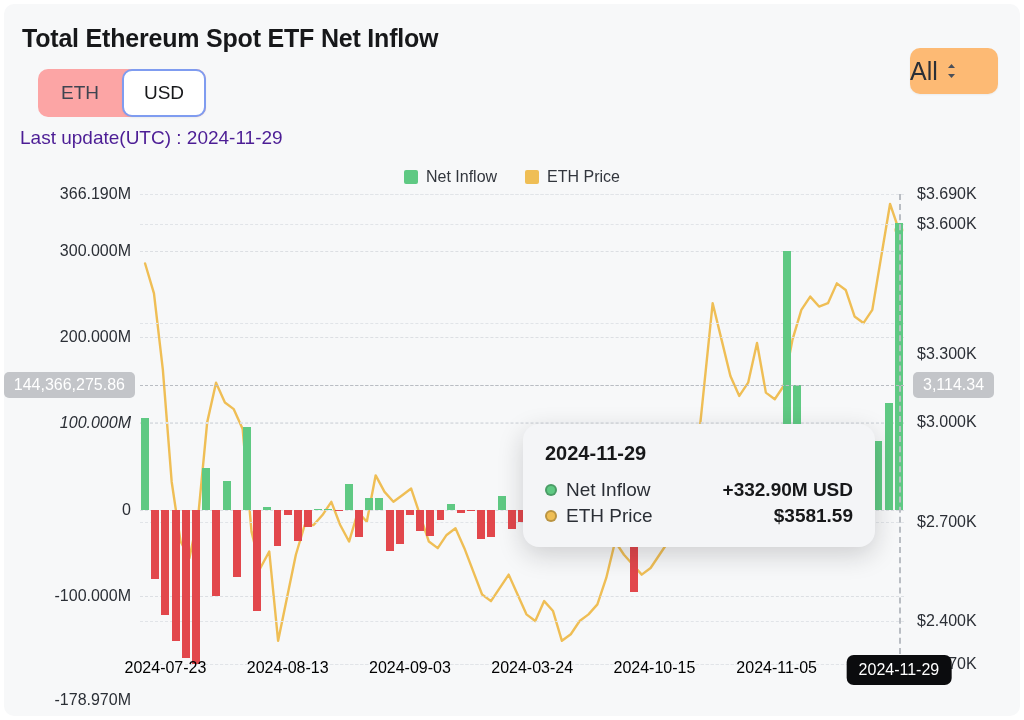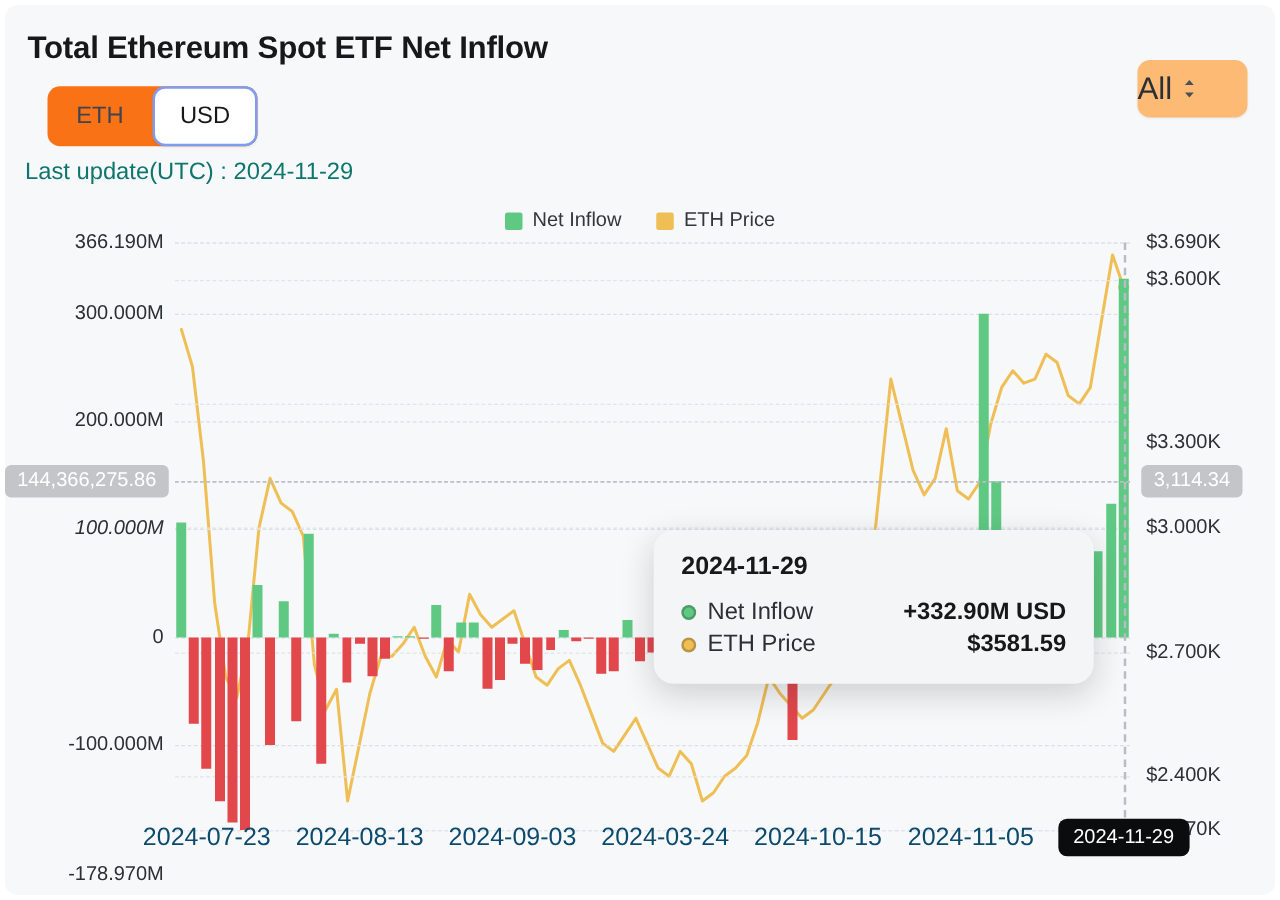--- a/index.html
+++ b/index.html
@@ -15,36 +15,36 @@
     background:#f7f8f9; border-radius:10px; overflow:hidden;
   }
   
   #title {
     position:absolute; left:18px; top:20px;
     font-size:25px; font-weight:bold; color:#17181a;
     letter-spacing:-0.2px; white-space:nowrap;
   }
   #toggle {
     position:absolute; left:34px; top:65px;
-    height:48px; background:#f97316; border-radius:10px;
+    height:48px; background:#fca5a5; border-radius:10px;
     display:flex; align-items:center; padding:0;
   }
   .tab {
     height:48px; min-width:84px; padding:0 18px;
     display:flex; align-items:center; justify-content:center;
     font-size:19px; color:#3f4450; border-radius:10px;
     border:2px solid transparent; background:transparent; cursor:pointer;
   }
   .tab.active {
     background:#ffffff; border-color:#7f9cf0; color:#17181a;
     box-shadow:0 1px 2px rgba(0,0,0,.05);
   }
   #lastupdate {
     position:absolute; left:16px; top:123px;
-    font-size:19px; color:#0f766e;
+    font-size:19px; color:#4c1d95;
   }
   #range-select {
     position:absolute; right:22px; top:44px;
     width:88px; height:46px; background:#fdba74; border-radius:10px;
     display:flex; align-items:center; justify-content:flex-start; gap:8px;
     font-size:25px; color:#2b2f36; cursor:pointer;
     box-shadow:0 1px 2px rgba(0,0,0,.05);
   }
   #range-select .spin { display:flex; flex-direction:column; gap:2px; line-height:.6; font-size:11px; color:#4a4f59;}
   
@@ -85,21 +85,21 @@
     border-left:2px dashed #b9bdc3;
   }
   .badge {
     position:absolute; background:#c3c5c9; color:#ffffff;
     font-size:16px; padding:4px 10px; border-radius:5px;
     transform:translateY(-50%); white-space:nowrap;
   }
   
   #xaxis { position:absolute; left:136px; top:655px; width:764px; height:30px; }
   .xtick {
-    position:absolute; top:0; font-size:20px; color:#0c4a6e;
+    position:absolute; top:0; font-size:16px; color:#000000;
     transform:translateX(-50%); white-space:nowrap;
   }
   #xcursor {
     position:absolute; top:-4px; background:#0b0c0e; color:#ffffff;
     font-size:16px; padding:6px 12px; border-radius:7px;
     transform:translateX(-50%); white-space:nowrap;
   }
   
   #watermark {
     position:absolute; left:846px; top:498px;

